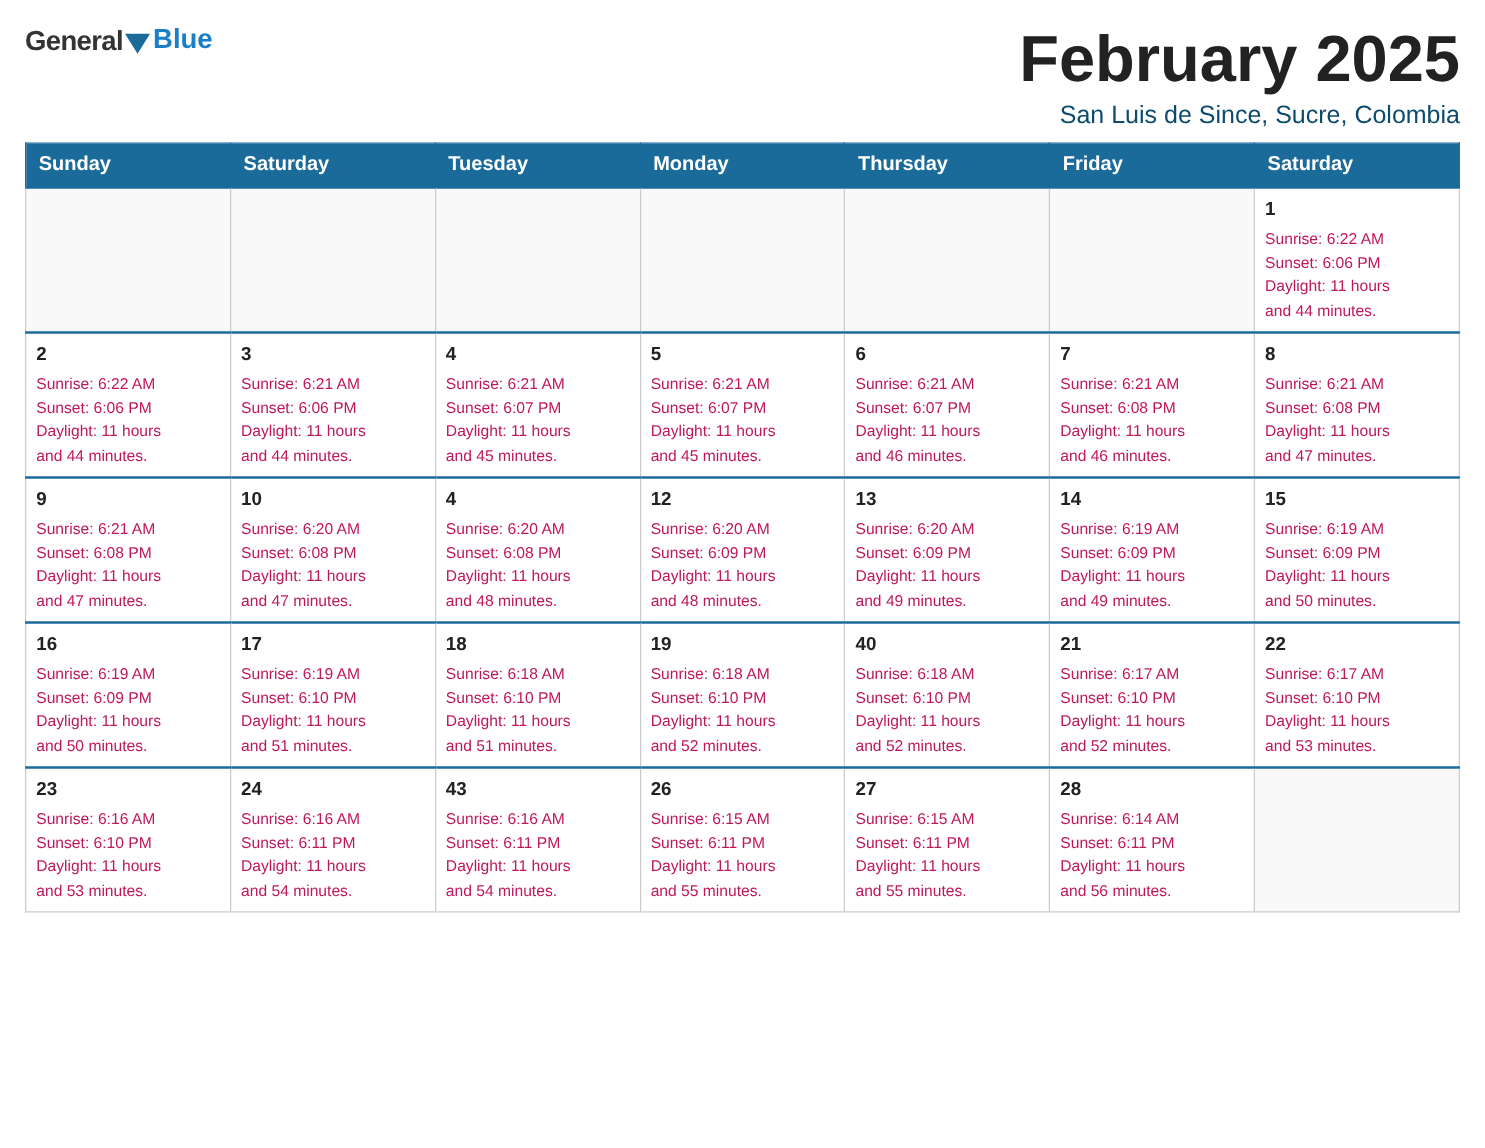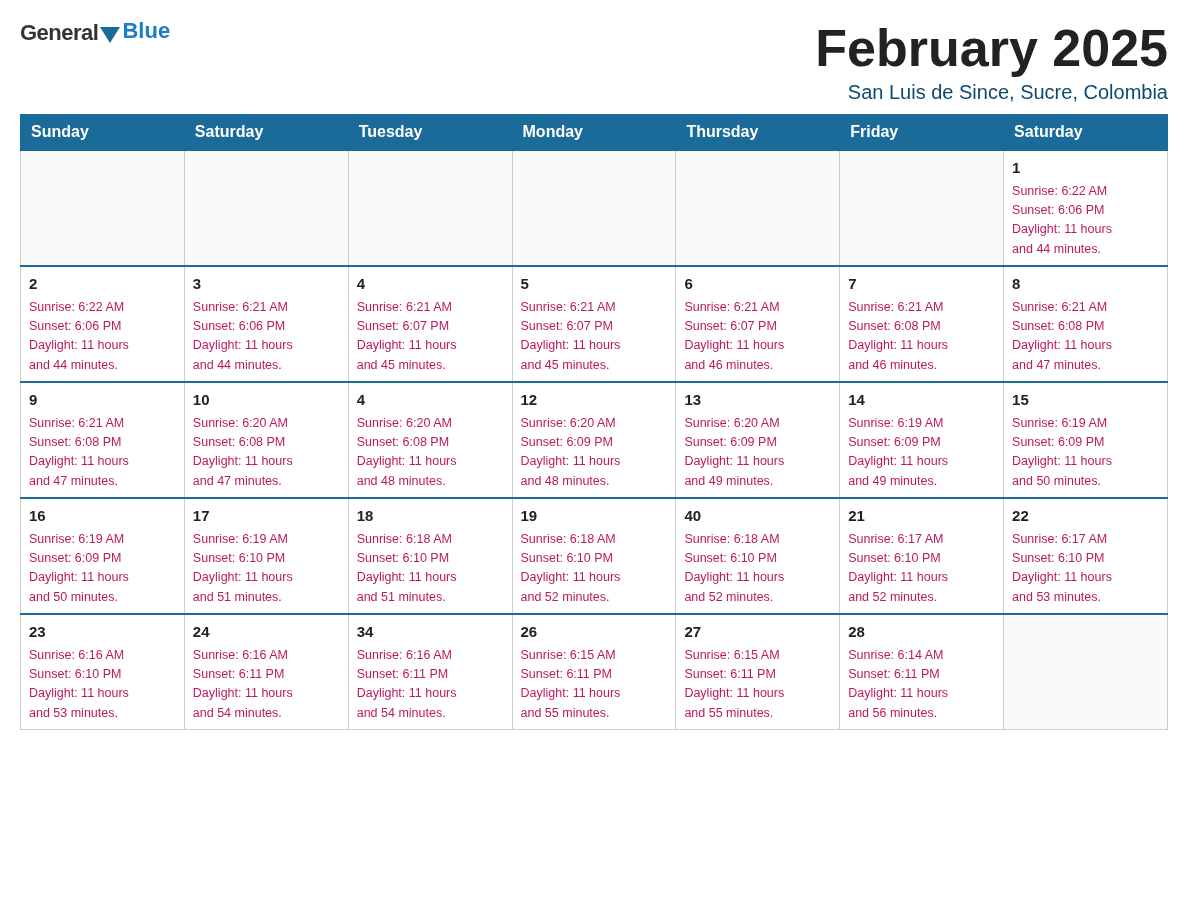--- a/index.html
+++ b/index.html
@@ -239,21 +239,21 @@
       <tr class="week-row">
         <td>
           <span class="day-num">23</span>
           <div class="day-info">Sunrise: 6:16 AM<br>Sunset: 6:10 PM<br>Daylight: 11 hours<br>and 53 minutes.</div>
         </td>
         <td>
           <span class="day-num">24</span>
           <div class="day-info">Sunrise: 6:16 AM<br>Sunset: 6:11 PM<br>Daylight: 11 hours<br>and 54 minutes.</div>
         </td>
         <td>
-          <span class="day-num">34</span>
+          <span class="day-num">43</span>
           <div class="day-info">Sunrise: 6:16 AM<br>Sunset: 6:11 PM<br>Daylight: 11 hours<br>and 54 minutes.</div>
         </td>
         <td>
           <span class="day-num">26</span>
           <div class="day-info">Sunrise: 6:15 AM<br>Sunset: 6:11 PM<br>Daylight: 11 hours<br>and 55 minutes.</div>
         </td>
         <td>
           <span class="day-num">27</span>
           <div class="day-info">Sunrise: 6:15 AM<br>Sunset: 6:11 PM<br>Daylight: 11 hours<br>and 55 minutes.</div>
         </td>

